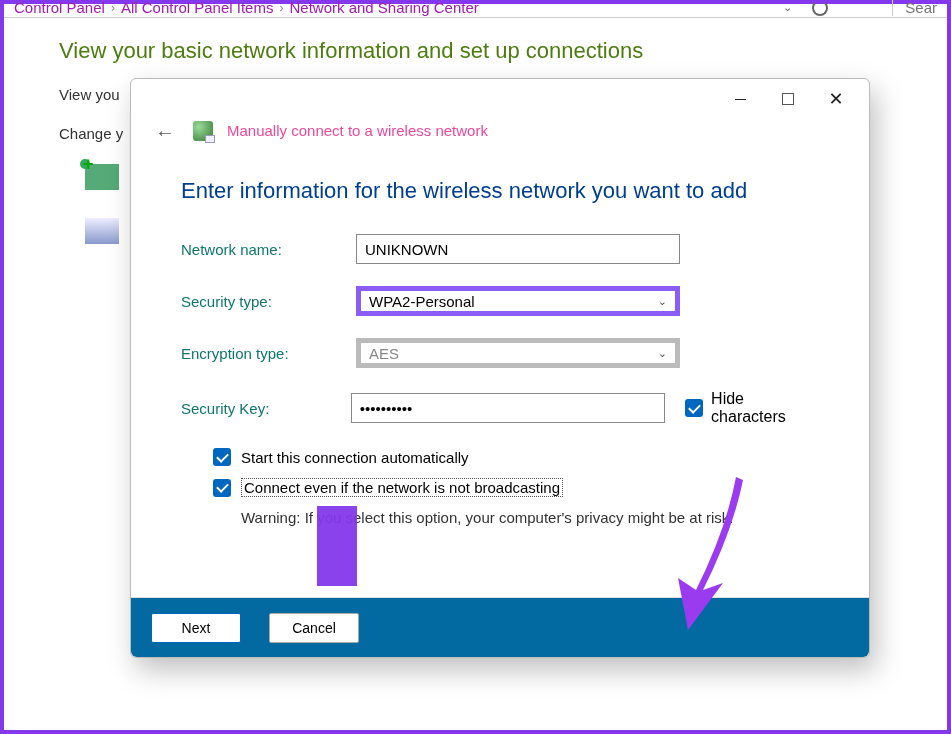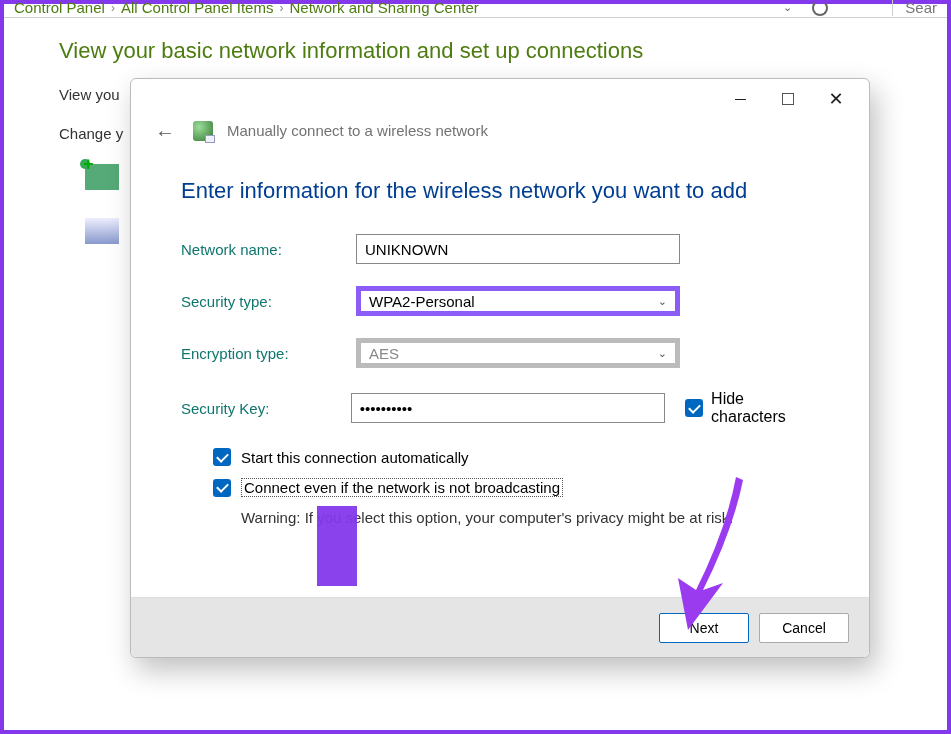--- a/index.html
+++ b/index.html
@@ -2,21 +2,21 @@
 <html><head>
 <meta charset="utf-8">
 <style>
   * { box-sizing: border-box; font-family: "Segoe UI", sans-serif; }
   body { margin: 0; background: #fff; width: 951px; height: 734px; overflow: hidden; position: relative; }
   .outer-border { position: absolute; top: 0; left: 0; right: 0; bottom: 0; border: 4px solid #8338ec; }
   
   
   .cp-window { position: absolute; top: 0; left: 4px; right: 4px; }
   .cp-addr { display:flex; align-items:center; height: 18px; padding: 0 10px 2px 10px; border-bottom:1px solid #d0d0d0;}
-  .cp-addr span { font-size: 15px; color:#4d7c0f; white-space:nowrap; overflow:hidden;}
+  .cp-addr span { font-size: 15px; color:#a21caf; white-space:nowrap; overflow:hidden;}
   .cp-addr .sep { margin: 0 6px; color:#888; font-size:12px;}
   .cp-addr .icons { margin-left:auto; display:flex; gap:20px; align-items:center;}
   .cp-addr .icons .dd { font-size:11px; color:#666;}
   .cp-addr .icons .ref { width:16px;height:16px;border:2px solid #666;border-radius:50%;border-top-color:transparent;}
   .cp-addr .icons .seabox { border-left:1px solid #ccc; padding-left:12px; font-size:15px; color:#777;margin-left:44px;}
   
   .cp-body { padding: 20px 55px; }
   .cp-title { color:#4d7c0f; font-size:22px; font-weight:400; margin-bottom:22px;}
   .cp-section-lbl { font-size:15px; color:#333; margin-bottom:22px;}
   .cp-item { display:flex; align-items:center; gap:12px; margin:10px 0 28px 26px;}
@@ -31,21 +31,21 @@
   .dlg-titlebar { height:40px; display:flex; justify-content:flex-end; align-items:center; padding:0 10px; gap:2px;}
   .dlg-titlebar .wbtn { width:46px; height:30px; display:flex;align-items:center;justify-content:center; font-size:13px; color:#222; cursor:default;}
   .dlg-titlebar .wbtn.min::before{content:'';width:11px;height:1px;background:#222;}
   .dlg-titlebar .wbtn.max::before{content:'';width:10px;height:10px;border:1px solid #555;}
   .dlg-titlebar .wbtn.cls{font-size:18px;font-weight:300;}
   
   .dlg-head { display:flex; align-items:center; gap:14px; padding: 0 20px 14px 20px;}
   .dlg-head .back-arrow { font-size:20px; color:#555; padding:0 4px;}
   .dlg-head .hicon { width:20px; height:20px; background:radial-gradient(circle at 30% 30%, #9d9, #373); border-radius:3px; position:relative;}
   .dlg-head .hicon::after{content:'';position:absolute;width:8px;height:6px;background:#eef;right:-2px;bottom:-2px;border:1px solid #99b;}
-  .dlg-head .htext { font-size:15px; color:#737373;}
+  .dlg-head .htext { font-size:15px; color:#ec4899;}
   
   .dlg-body { padding: 12px 50px 0 50px;}
   .dlg-h1 { color:#003e92; font-size:22px; font-weight:400; margin: 10px 0 30px 0;}
   
   .form-row { display:flex; align-items:center; margin-bottom: 22px;}
   .form-row .flabel { width: 175px; font-size:15px; color:#0f766e;}
   .form-row .fcontrol { width: 324px; }
   .form-row input[type=text], .form-row input[type=password] {
      width:100%; height:30px; border:1px solid #888; padding:0 8px; font-size:15px; outline:none; background:#fff;}
   .form-row .select { width:100%; height:30px; border:5px solid #8b5cf6; display:flex; align-items:center;
@@ -53,22 +53,22 @@
   .form-row .select.dis { color:#888; border-color:#bbb;}
   .form-row .select .chev{font-size:11px;color:#555;}
   .form-row .extra { margin-left: 20px; display:flex; align-items:center; gap:8px;}
   
   .chk-row { display:flex; align-items:center; gap:10px; margin: 0 0 12px 32px; font-size:15px;}
   .chk { width:18px; height:18px; background:#0067c0; border-radius:3px; display:flex;align-items:center;justify-content:center; flex-shrink:0;}
   .chk::after{content:'';width:5px;height:9px;border:solid #fff;border-width:0 2px 2px 0;transform:rotate(45deg);margin-top:-2px;}
   .chk-row .dotted { border:1px dotted #555; padding:0 2px;}
   .warning { margin: 8px 0 0 60px; font-size:15px; color:#333;}
   
-  .dlg-footer { position:absolute; bottom:0; left:0; right:0; height:60px; background:#e5e5e5;
-     border-top:1px solid #ddd; border-radius:0 0 6px 6px; display:flex; justify-content:flex-end; align-items:center; gap:10px; padding:0 20px;}
+  .dlg-footer { position:absolute; bottom:0; left:0; right:0; height:60px; background:#0369a1;
+     border-top:1px solid #ddd; border-radius:0 0 6px 6px; display:flex; justify-content:flex-start; align-items:center; gap:28px; padding:0 20px;}
   .dlg-footer .btn { min-width:90px; height:30px; border:1px solid #aaa; background:#fff; font-size:14px;
      display:flex;align-items:center;justify-content:center; border-radius:2px;}
   .dlg-footer .btn.primary { border-color:#0067c0;}
   
   
   .highlight-box { position:absolute; top: 506px; left: 317px; width:40px; height:80px; background:#8338ec;
      border:3px solid #8338ec; z-index:10; opacity:.95;}
   .big-arrow { position:absolute; top: 475px; left: 648px; width:120px; height:160px; z-index:10;}
   .big-arrow svg { width:100%; height:100%;}
 </style>

